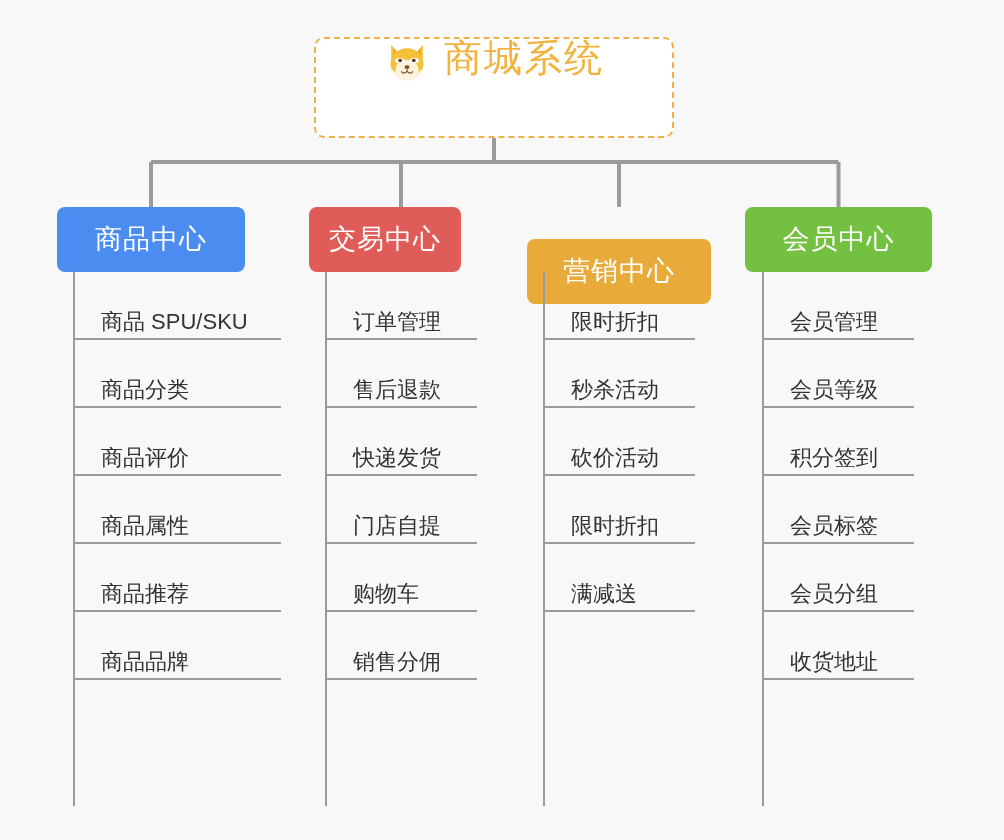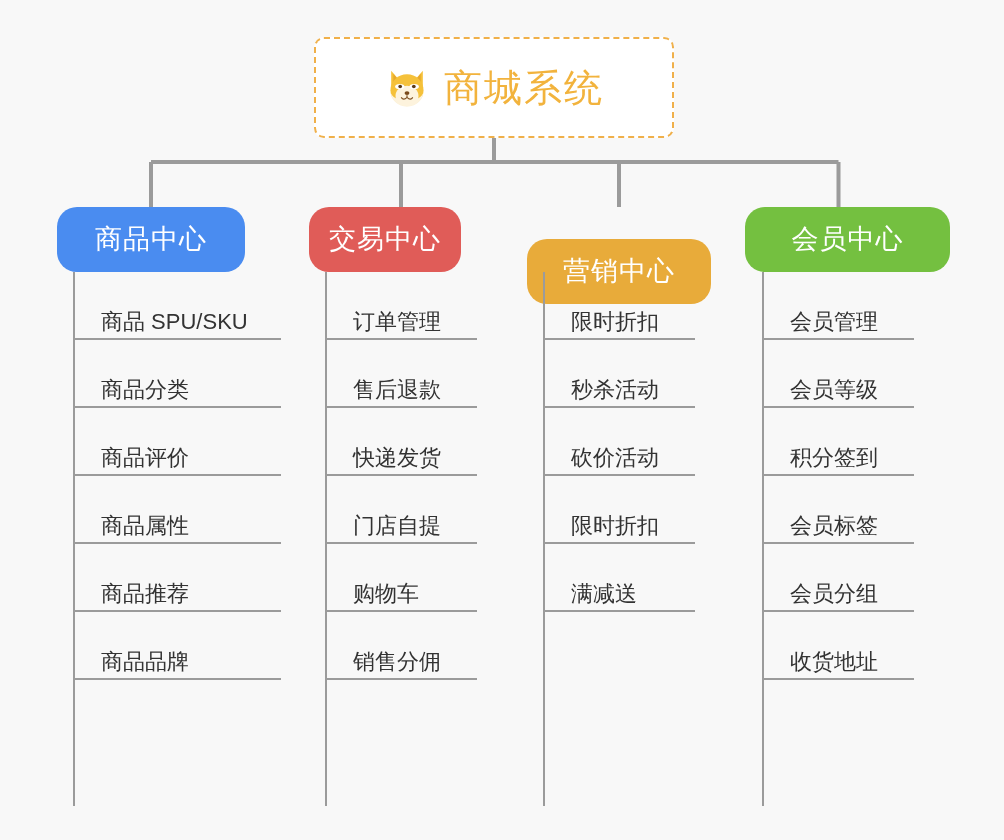--- a/index.html
+++ b/index.html
@@ -27,21 +27,20 @@
     position: absolute;
     left: 314px;
     top: 37px;
     width: 360px;
     height: 101px;
     box-sizing: border-box;
     background: #ffffff;
     border: 2px dashed #f0b04a;
     border-radius: 10px;
     display: flex;
-    align-items: center;
     justify-content: center;
     gap: 14px;
   }
   .root-emoji {
     width: 46px;
     height: 46px;
     flex: 0 0 auto;
     display: block;
   }
   .root-title {
@@ -64,21 +63,21 @@
 
   
   .column {
     position: absolute;
     top: 207px;
   }
   .cat-box {
     position: absolute;
     top: 0;
     height: 65px;
-    border-radius: 20px;
+    border-radius: 8px;
     display: flex;
     align-items: center;
     justify-content: center;
     box-sizing: border-box;
   }
   .cat-label {
     color: #ffffff;
     font-size: 27px;
     letter-spacing: 1px;
     line-height: 1;
@@ -243,21 +242,21 @@
             <span class="leaf-text">限时折扣</span>
             <div class="leaf-underline" style="width: 152px; background: rgb(155, 155, 155);"></div>
           </div>
           <div class="leaf">
             <span class="leaf-text">满减送</span>
             <div class="leaf-underline" style="width: 152px; background: rgb(155, 155, 155);"></div>
           </div>
         </div>
       </div>
       <div class="column" style="left: 745px;">
-        <div class="cat-box" style="width: 205px; background: rgb(116, 192, 64); font-family: Liberation Serif, serif;">
+        <div class="cat-box" style="width: 187px; background: rgb(116, 192, 64); font-family: Liberation Serif, serif;">
           <span class="cat-label">会员中心</span>
         </div>
         <div class="leaf-list" style="left: 17px; width: 152px;">
           <div class="leaf-spine" style="height: 534px; background: rgb(155, 155, 155);"></div>
           <div class="leaf">
             <span class="leaf-text">会员管理</span>
             <div class="leaf-underline" style="width: 152px; background: rgb(155, 155, 155);"></div>
           </div>
           <div class="leaf">
             <span class="leaf-text">会员等级</span>

